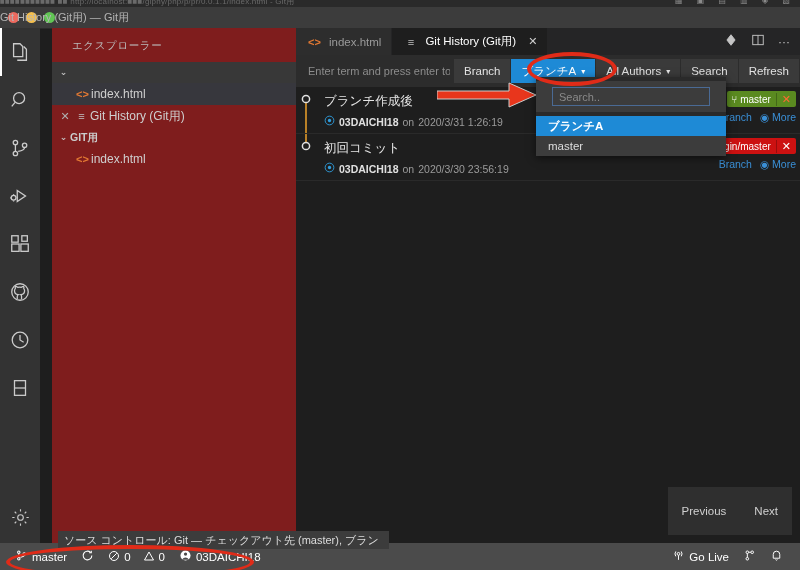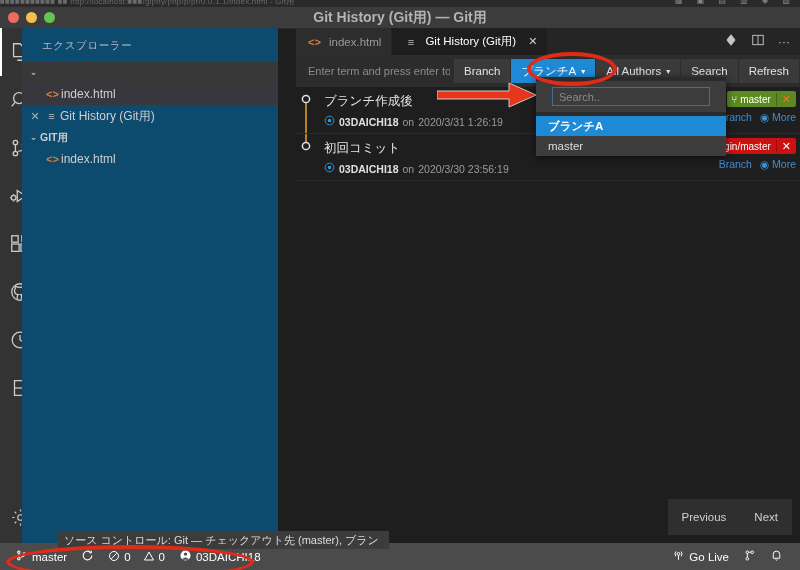--- a/index.html
+++ b/index.html
@@ -28,42 +28,42 @@
     position:absolute;left:0;top:7px;width:800px;height:21px;
     background:#3c3c3c;border-bottom:1px solid #2b2b2b;
   }
   .lights{position:absolute;left:8px;top:5px;display:flex;gap:7px;}
   .light{width:11px;height:11px;border-radius:50%;}
   .l-red{background:#ed6a5f;}
   .l-yellow{background:#f4bf4f;}
   .l-green{background:#61c554;}
   .title-text{
     position:absolute;left:0;top:0;width:800px;height:21px;
-    line-height:21px;text-align:center;color:#b4b4b4;font-size:14px;font-weight:bold;
+    line-height:21px;color:#b4b4b4;font-size:11px;
   }
 
   
   .activitybar{
     position:absolute;left:0;top:28px;width:40px;height:515px;
     background:#333333;
   }
   .act-item{
     position:relative;width:40px;height:48px;
     display:flex;align-items:center;justify-content:center;cursor:pointer;
   }
   .act-item svg{display:block;}
   .act-item.active::before{
     content:"";position:absolute;left:0;top:0;width:2px;height:48px;background:#ffffff;
   }
   .act-bottom{position:absolute;left:0;bottom:2px;width:40px;}
 
   
   .sidebar{
-    position:absolute;left:22px;top:28px;width:256px;height:515px;
-    background:#0c4a6e;
+    position:absolute;left:52px;top:28px;width:256px;height:515px;
+    background:#7f1d1d;
   }
   .sb-title{
     height:34px;line-height:34px;padding-left:20px;
     font-size:10.5px;letter-spacing:.6px;color:#bbbbbb;
   }
   .sb-section{
     height:21px;line-height:21px;display:flex;align-items:center;
     padding-left:5px;font-size:10.5px;font-weight:bold;color:#cccccc;
     background:#383838;cursor:pointer;
   }
@@ -157,21 +157,21 @@
     justify-content:flex-end;gap:8px;align-items:center;
   }
   .ref-links span{cursor:pointer;}
 
   
   .pager{
     position:absolute;right:8px;bottom:8px;display:flex;
     background:#2f2f2f;
   }
   .pager div{
-    padding:12px 14px;font-size:11.5px;color:#d0d0d0;cursor:pointer;
+    padding:18px 14px;font-size:11.5px;color:#d0d0d0;cursor:pointer;
   }
 
   
   .dropdown{
     position:absolute;left:536px;top:77px;width:190px;
     background:#3c3c3c;box-shadow:0 2px 8px rgba(0,0,0,.55);
     z-index:30;
   }
   .dd-head{
     height:22px;line-height:22px;padding-left:12px;

